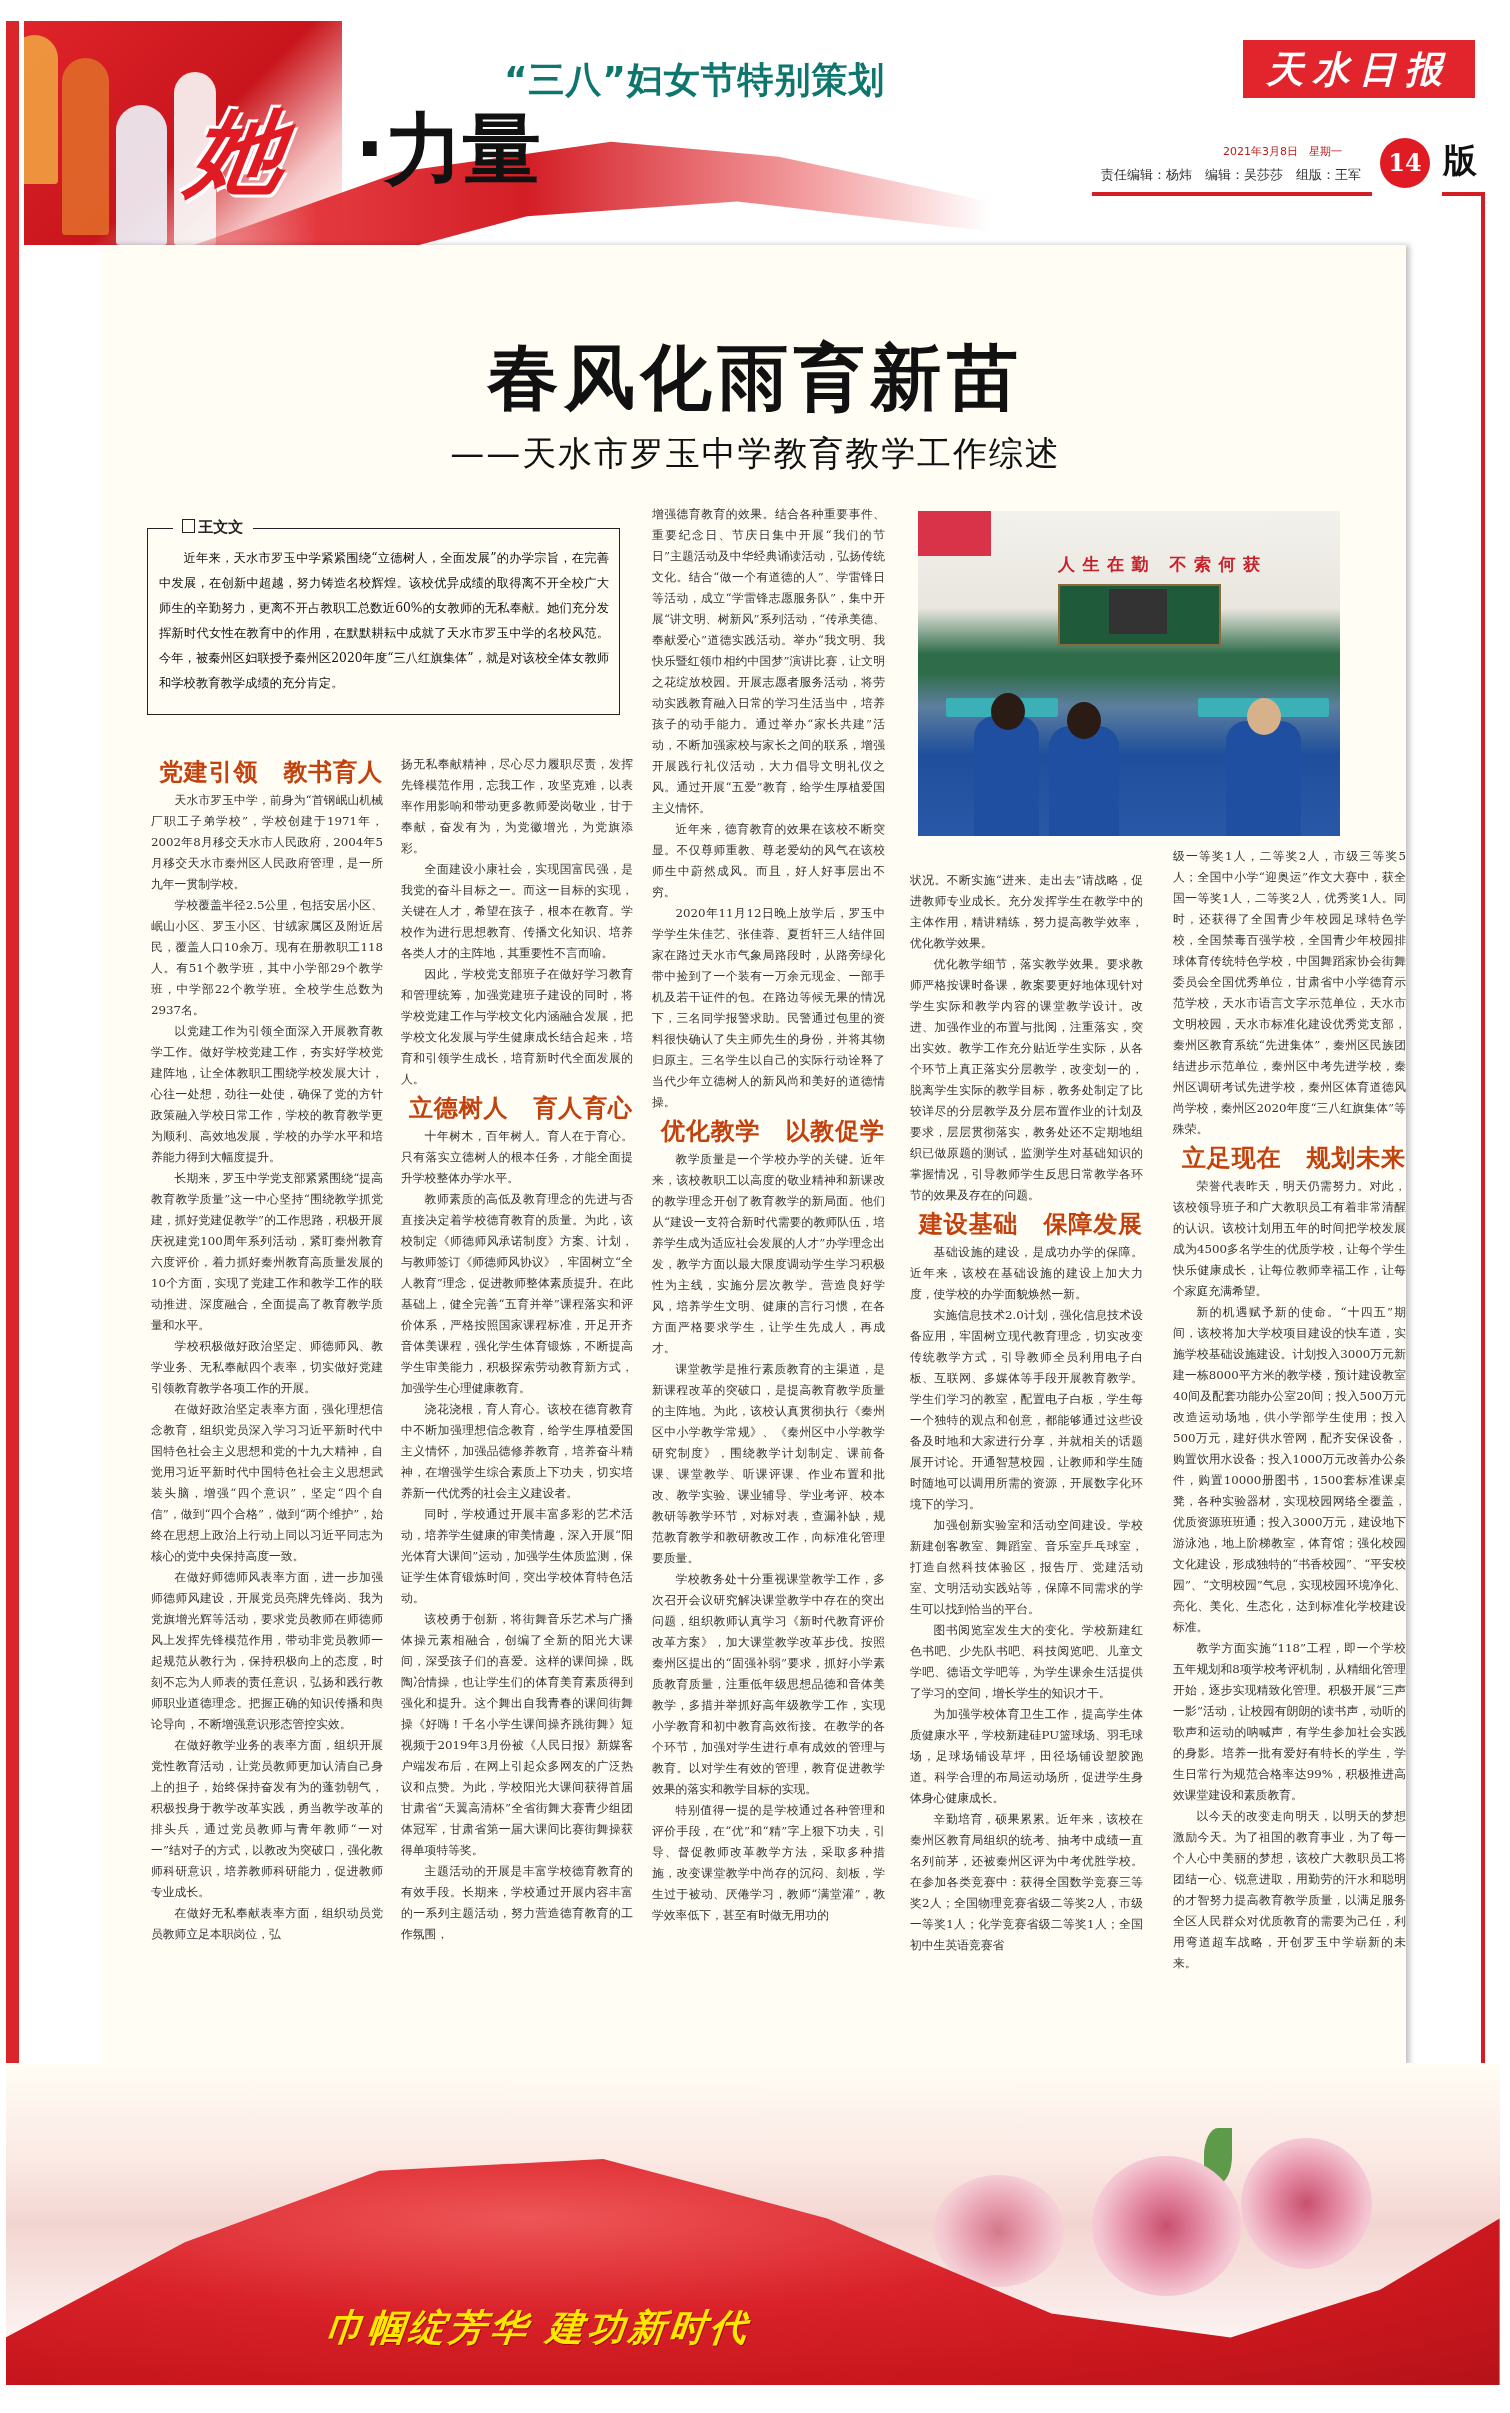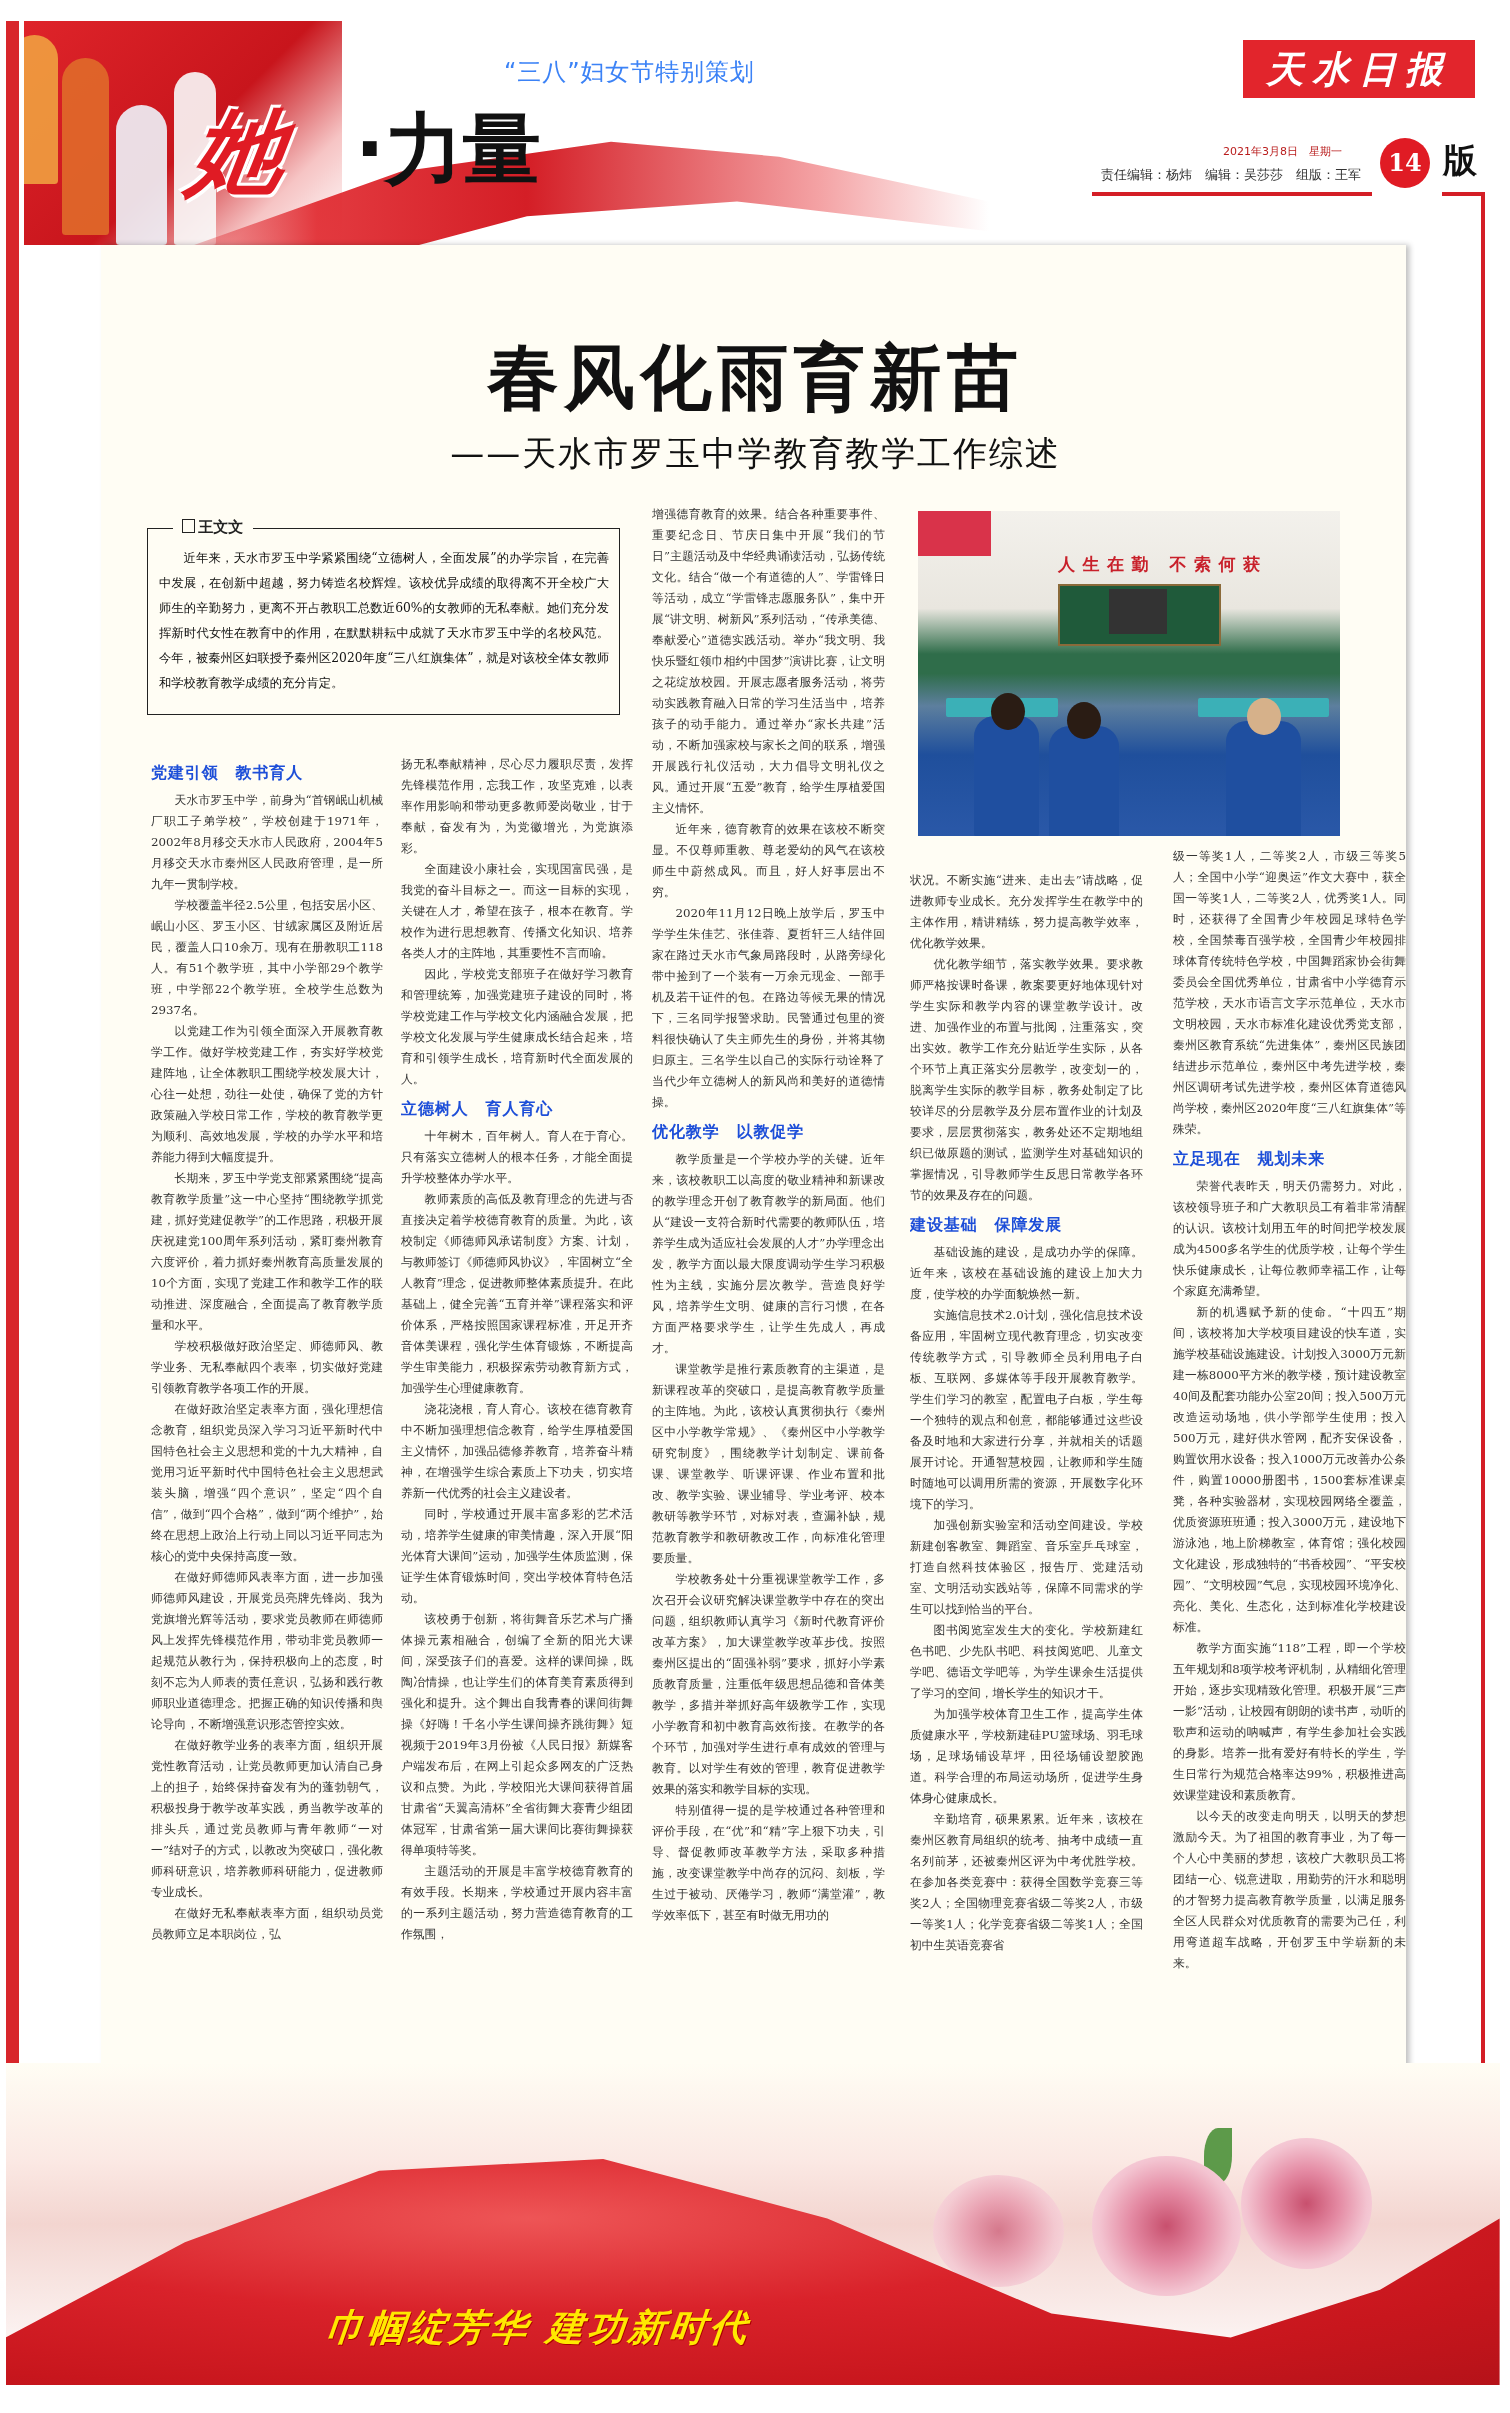--- a/index.html
+++ b/index.html
@@ -5,42 +5,42 @@
   html,body{margin:0;padding:0;}
   body{width:1511px;height:2413px;position:relative;background:#ffffff;overflow:hidden;font-family:"DejaVu Serif",serif;color:#222;}
   .abs{position:absolute;}
   
   .left-strip{left:5.6px;top:20.5px;width:13px;height:2185px;background:#d8262b;}
   .left-strip2{left:18.7px;top:20.5px;width:5.6px;height:2185px;background:#fff;}
   
   .hdr-art{left:5.6px;top:20.5px;width:336px;height:224px;background:linear-gradient(135deg,#e0252b 0%,#c8151c 55%,#f6c4c4 80%,#fff 100%);}
   .ribbon{left:149px;top:112px;width:840px;height:149px;background:linear-gradient(90deg,rgba(224,37,43,0) 0%,rgba(224,37,43,.9) 20%,#d41e26 45%,#f4a3a5 80%,rgba(255,255,255,0) 100%);clip-path:polygon(0 100%,30% 40%,55% 20%,75% 30%,100% 60%,100% 80%,70% 60%,45% 70%,25% 100%);}
   .figure{background:#c99;border-radius:37px 37px 5.6px 5.6px;opacity:.9;}
-  .kicker{left:504px;top:56px;font-family:"DejaVu Sans",sans-serif;font-size:24px;color:#3b82f6;letter-spacing:0.9px;}
+  .kicker{left:504px;top:56px;font-family:"DejaVu Sans",sans-serif;font-size:36px;color:#0f766e;letter-spacing:0.9px;font-weight:bold;}
   .masthead-she{left:191px;top:89px;font-family:"DejaVu Serif",serif;font-size:93px;color:#e01b24;font-style:italic;font-weight:bold;transform:skew(-8deg);text-shadow:2.8px 2.8px 0 #fff,-2.8px -2.8px 0 #fff;}
   .masthead-power{left:308px;top:98px;font-family:"DejaVu Sans",sans-serif;font-size:78px;font-weight:bold;color:#111;margin-left:47px;}
   .logo{left:1243px;top:40px;width:232px;height:58px;background:#e2252c;color:#fff;font-family:"DejaVu Serif",serif;font-size:37px;font-weight:bold;text-align:center;line-height:58px;letter-spacing:9.3px;font-style:italic;}
   .date{left:1223px;top:144px;font-family:"DejaVu Sans",sans-serif;font-size:11px;color:#b91c1c;}
   .editors{left:1101px;top:166px;font-family:"DejaVu Sans",sans-serif;font-size:13px;color:#333;white-space:nowrap;}
   .page-num{left:1380px;top:138px;width:50px;height:50px;border-radius:50%;background:#e01b24;color:#ffffff;font-family:"DejaVu Serif",serif;font-weight:bold;font-size:24px;text-align:center;line-height:50px;}
   .page-ban{left:1443px;top:138px;font-family:"DejaVu Sans",sans-serif;font-size:34px;font-weight:bold;color:#111;}
   .rule1{left:1092px;top:192px;width:280px;height:3.7px;background:#d41e26;}
   .rule2{left:1442px;top:192px;width:43px;height:3.7px;background:#d41e26;}
   .rule3{left:1481px;top:192px;width:3.7px;height:2017px;background:#d41e26;}
   
   .panel{left:101px;top:245px;width:1305px;height:1830px;background:#fffdf4;box-shadow:3.7px 0 5.6px rgba(0,0,0,.25);}
   .title{left:0;width:1511px;top:331px;text-align:center;font-family:"DejaVu Serif",serif;font-weight:bold;font-size:71px;color:#111;letter-spacing:5.6px;}
   .subtitle{left:0;width:1511px;top:431px;text-align:center;font-family:"DejaVu Sans",sans-serif;font-size:34px;color:#111;letter-spacing:1.9px;}
   .abstract{left:147px;top:528px;width:471px;height:185px;border:1.4px solid #222;}
   .author{left:173px;top:518px;background:#fffdf4;padding:0 9.3px;font-family:"DejaVu Sans",sans-serif;font-weight:bold;font-size:15px;}
   .author .box{display:inline-block;width:11.2px;height:12px;border:1.4px solid #222;margin-right:2.8px;vertical-align:-0.9px;}
   .abstract-text{left:159px;top:546px;width:450px;font-family:"DejaVu Serif",serif;font-size:12.3px;line-height:25px;text-indent:2em;text-align:justify;color:#111;}
   .col{position:absolute;font-family:"DejaVu Serif",serif;font-size:11.8px;line-height:21px;color:#333;text-align:justify;}
   .col p{margin:0;text-indent:2em;}
-  .col h3{margin:7.5px 0 7.5px 0;font-family:"DejaVu Sans",sans-serif;font-size:16px;font-weight:bold;color:#1d4ed8;text-align:left;letter-spacing:0.9px;word-spacing:13px;}
+  .col h3{margin:7.5px 0 7.5px 0;font-family:"DejaVu Sans",sans-serif;font-size:24px;font-weight:bold;color:#c2410c;text-align:right;letter-spacing:0.9px;word-spacing:13px;}
   .c1{left:151px;top:754px;width:232px;height:1307px;overflow:hidden;}
   .c2{left:401px;top:754px;width:232px;height:1307px;overflow:hidden;}
   .c3{left:652px;top:504px;width:233px;height:1557px;overflow:hidden;}
   .c4{left:910px;top:870px;width:233px;height:1191px;overflow:hidden;}
   .c5{left:1173px;top:846px;width:233px;height:1191px;overflow:hidden;}
   .photo{left:918px;top:511px;width:422px;height:325px;overflow:hidden;background:linear-gradient(#f3f1ec 0%,#e9e6df 30%,#2f6d4a 44%,#2f6d4a 50%,#5d7f9e 60%,#1f4f9c 75%,#2a58a8 100%);}
   .photo .board{position:absolute;left:140px;top:73px;width:159px;height:58px;background:#1f5a3a;border:2.8px solid #8a6a3a;}
   .photo .screen{position:absolute;left:191px;top:78px;width:58px;height:45px;background:#333;}
   .photo .banner{position:absolute;left:0;top:0;width:73px;height:45px;background:#d9334a;}
   .photo .slogan{position:absolute;left:140px;top:42px;font-size:17px;color:#c8202a;font-weight:bold;letter-spacing:7.5px;font-family:"DejaVu Serif",serif;}

